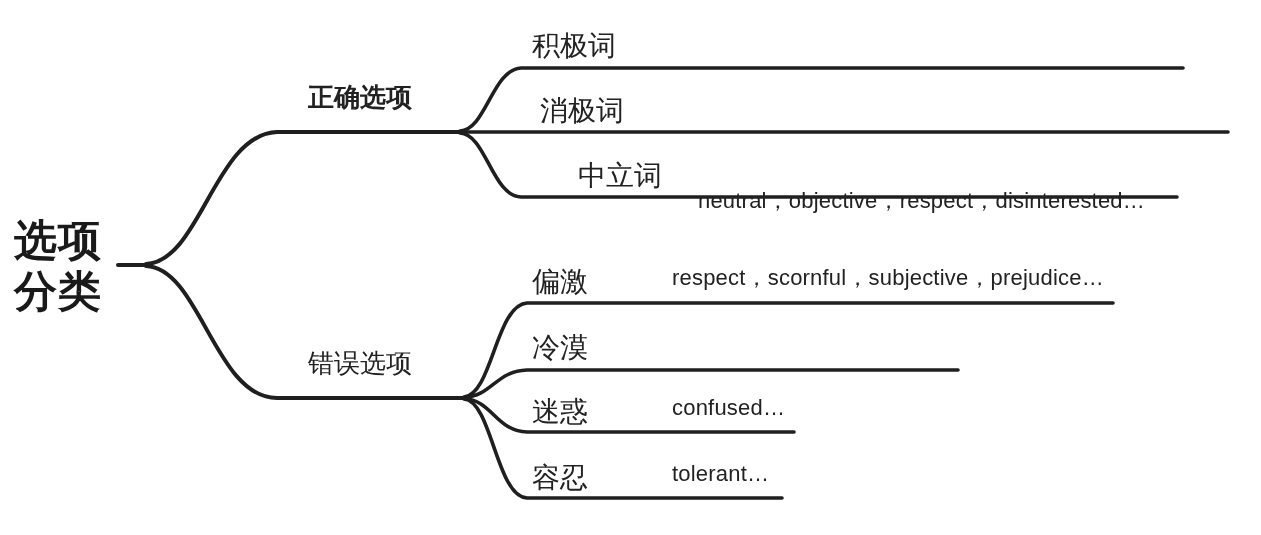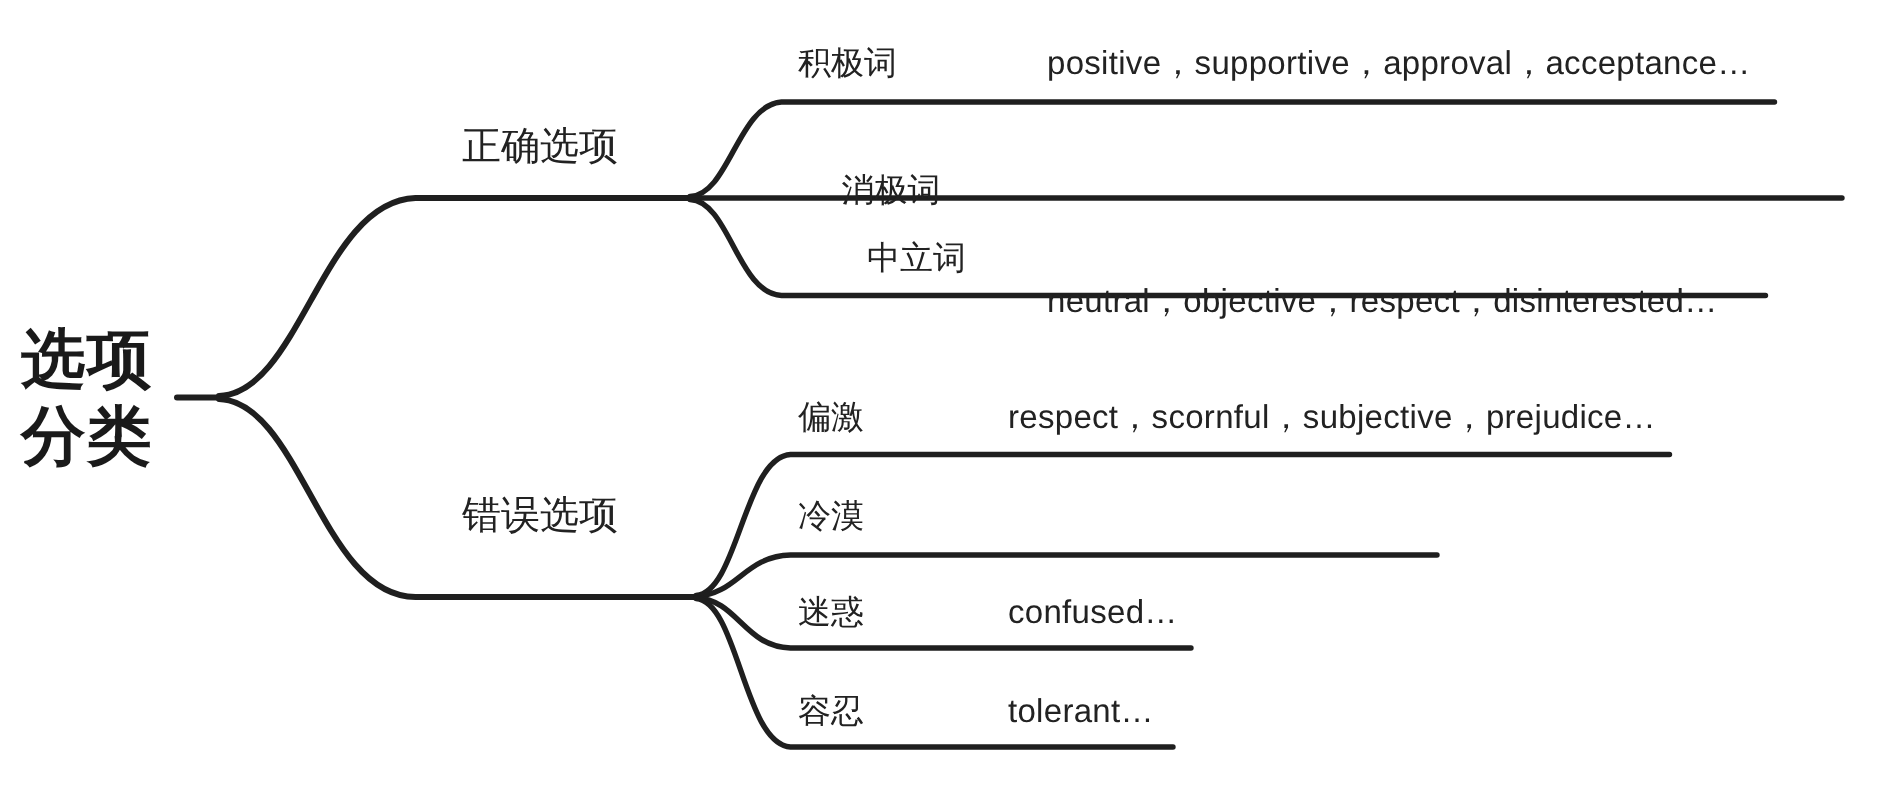--- a/index.html
+++ b/index.html
@@ -38,21 +38,21 @@
     letter-spacing: 1px;
     text-align: left;
   }
   .root-line { display: block; }
   .branch-node {
     font-size: 26px;
     font-weight: normal;
     color: #222222;
   }
   .leaf-label {
-    font-size: 22px;
+    font-size: 28px;
     color: #222222;
   }
   .leaf-text {
     font-size: 22px;
     color: #222222;
     letter-spacing: 0.2px;
   }
 </style>
 </head>
 <body>
@@ -82,36 +82,33 @@
 
       <path d="M 464 399 C 492 401, 496 496, 527 498 L 782 498" stroke-width="3.6"></path>
     </g>
   </svg>
 
   <div class="node root-node" style="left:14px; top:215px;">
     <span class="root-line">选项</span>
     <span class="root-line">分类</span>
   </div>
 
-  <div class="node branch-node" style="left:308px; top:82px;">
+  <div class="node branch-node" style="left:308px; top:82px;font-weight:bold;">
     <span>正确选项</span>
   </div>
 
-  <div class="node branch-node" style="left:308px; top:328px;">
+  <div class="node branch-node" style="left:308px; top:348px;">
     <span>错误选项</span>
   </div>
 
   <div class="node leaf-label" style="left:532px; top:29px;">
     <span>积极词</span>
   </div>
-  <div class="node leaf-text" style="left:698px; top:29px;">
-    <span>positive，supportive，approval，acceptance…</span>
-  </div>
 
-  <div class="node leaf-label" style="left:561px; top:94px;margin-top:20px;">
+  <div class="node leaf-label" style="left:540px; top:94px;">
     <span>消极词</span>
   </div>
 
   <div class="node leaf-label" style="left:532px; top:159px;margin-left:46px;">
     <span>中立词</span>
   </div>
   <div class="node leaf-text" style="left:698px; top:159px;margin-top:29px;">
     <span>neutral，objective，respect，disinterested…</span>
   </div>
 

